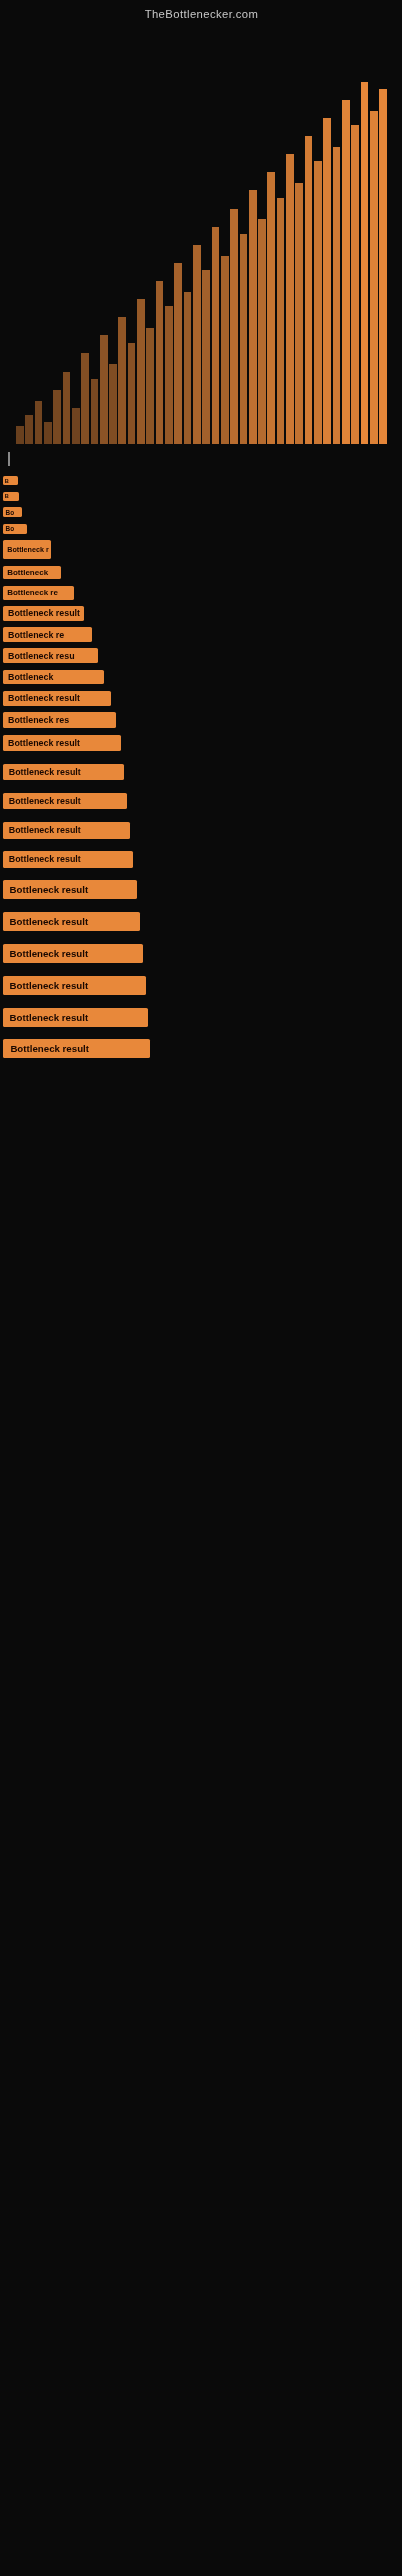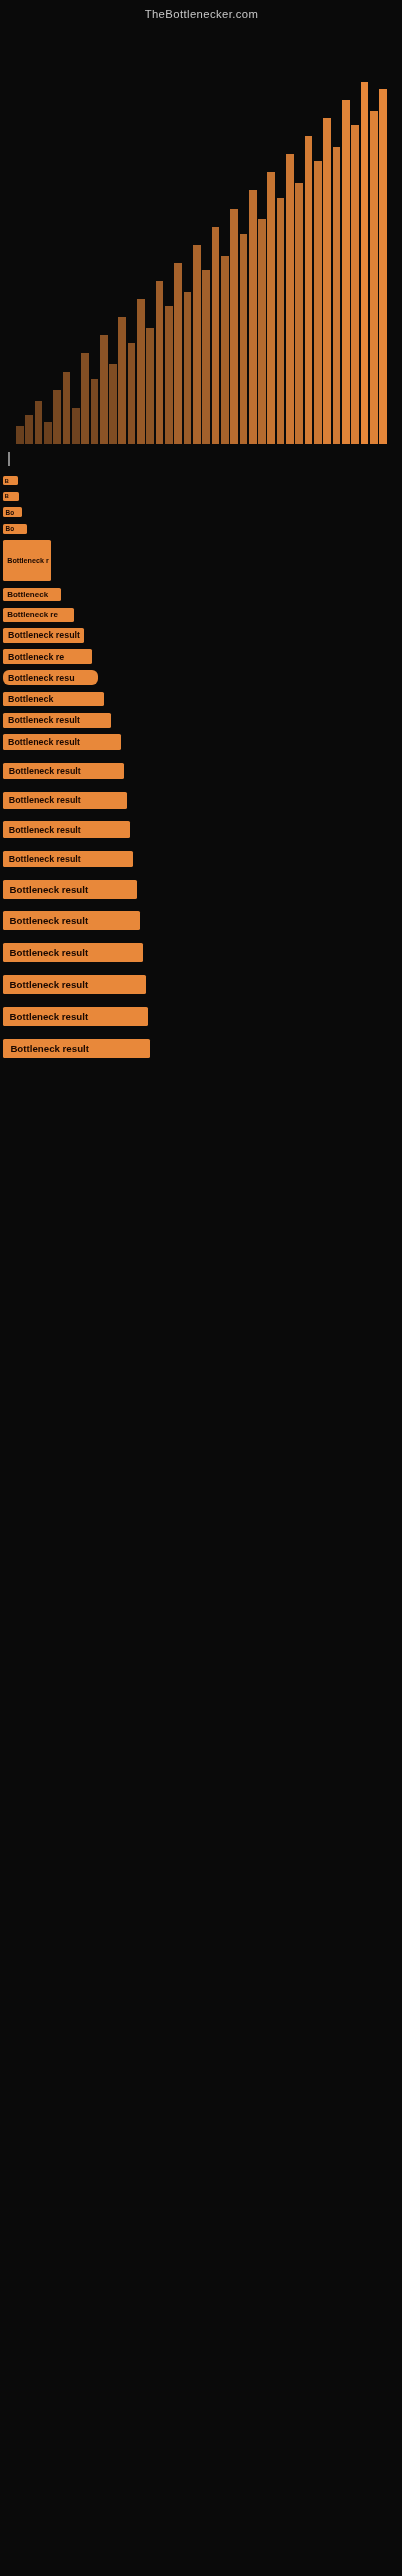--- a/index.html
+++ b/index.html
@@ -61,26 +61,26 @@
       border-radius: 1.6px;
       white-space: nowrap;
       display: inline-block;
     }
     
     .w1  { width: 14.5px;  font-size: 5.6px; padding: 1.6px 1.6px; }
     .w2  { width: 16px;  font-size: 5.6px; padding: 1.6px 1.6px; }
     .w3  { width: 19.3px;  font-size: 6.4px; padding: 1.6px 2.4px; }
     .w4  { width: 24px;  font-size: 6.4px; padding: 1.6px 2.4px; }
     .w5  { width: 35px;  font-size: 7.2px; padding: 2.4px 3.2px; }
-    .w6  { width: 48px;  font-size: 7.2px; padding: 16px 4px; }
+    .w6  { width: 48px;  font-size: 7.2px; padding: 5px 4px; }
     .w7  { width: 58px;  font-size: 8px; padding: 2.4px 4px; }
     .w8  { width: 71px;  font-size: 8px; padding: 2.4px 4px; }
     .w9  { width: 81px; font-size: 8.9px; padding: 2.4px 4.8px; }
     .w10 { width: 89px; font-size: 8.9px; padding: 2.4px 4.8px; }
-    .w11 { width: 95px; font-size: 8.9px; padding: 2.4px 4.8px; border-radius: 6px; }
+    .w11 { width: 95px; font-size: 8.9px; padding: 2.4px 4.8px; }
     .w12 { width: 101px; font-size: 8.9px; padding: 2.4px 4.8px; }
     .w13 { width: 108px; font-size: 8.9px; padding: 2.4px 4.8px; }
     .w14 { width: 113px; font-size: 8.9px; padding: 3.2px 4.8px; }
     .w15 { width: 118px; font-size: 8.9px; padding: 3.2px 4.8px; }
     .w16 { width: 121px; font-size: 8.9px; padding: 3.2px 5.6px; }
     .w17 { width: 124px; font-size: 8.9px; padding: 3.2px 5.6px; }
     .w18 { width: 127px; font-size: 8.9px; padding: 3.2px 5.6px; }
     .w19 { width: 130px; font-size: 8.9px; padding: 3.2px 5.6px; }
     .w20 { width: 134px; font-size: 9.7px; padding: 4px 6.4px; }
     .w21 { width: 137px; font-size: 9.7px; padding: 4px 6.4px; }
@@ -185,20 +185,23 @@
     <div class="result-item">
       <span class="result-badge w11">Bottleneck resu</span>
     </div>
     <div class="result-item">
       <span class="result-badge w12">Bottleneck</span>
     </div>
     <div class="result-item">
       <span class="result-badge w13">Bottleneck result</span>
     </div>
     <div class="result-item">
+      <span class="result-badge w14">Bottleneck res</span>
+    </div>
+    <div class="result-item">
       <span class="result-badge w15">Bottleneck result</span>
     </div>
     <div class="row-spacer"></div>
     <div class="result-item">
       <span class="result-badge w16">Bottleneck result</span>
     </div>
     <div class="row-spacer"></div>
     <div class="result-item">
       <span class="result-badge w17">Bottleneck result</span>
     </div>

